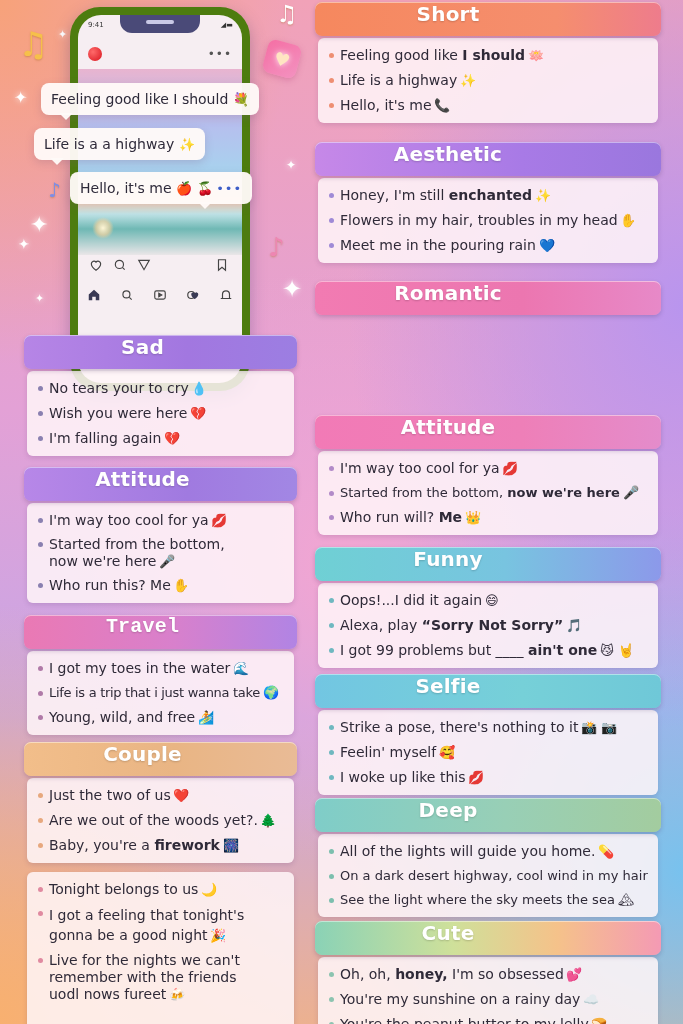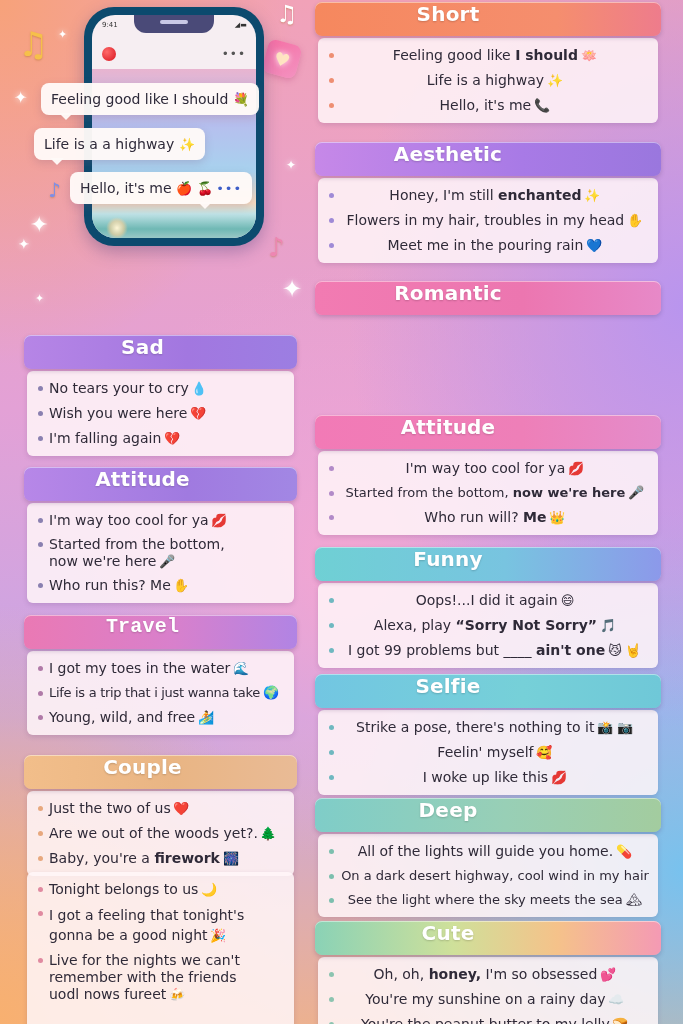--- a/index.html
+++ b/index.html
@@ -23,22 +23,22 @@
   .deco.note.blue { color: #7f8ee6; }
   .deco.note.white { color: #fff; }
   .deco.heart-tag {
     width: 34px; height: 34px; border-radius: 8px; background: linear-gradient(135deg,#f56fa4,#f392c0);
     transform: rotate(15deg); display:flex; align-items:center; justify-content:center; color:#ffe5c2; font-size:18px;
     box-shadow: 0 2px 6px rgba(180,60,120,.35);
   }
 
   
   .phone {
-    position: absolute; left: 84px; top: 7px; width: 180px; height: 239px;
-    border-radius: 30px; background: #0c4a6e; padding: 8px;
+    position: absolute; left: 70px; top: 7px; width: 180px; height: 384px;
+    border-radius: 30px; background: #4d7c0f; padding: 8px;
     box-shadow: 0 6px 16px rgba(70,60,120,.35);
   }
   .phone-screen {
     position: relative; width: 100%; height: 100%; border-radius: 23px; overflow: hidden;
     background: #f6eef2;
   }
   .notch {
     position: absolute; left: 50%; top: 0; transform: translateX(-50%);
     width: 80px; height: 18px; background: #4a4a78; border-radius: 0 0 12px 12px; z-index: 3;
   }
@@ -101,34 +101,34 @@
     content: ""; position: absolute; left: 1px; top: 10px; width: 5px; height: 5px; border-radius: 50%;
     background: var(--dot, #e78a78);
   }
   .card-body li.wrap::before { top: 9px; }
   .card-body li b { font-weight: bold; }
   .card-body .emoji { font-size: 13px; margin-left: 3px; }
 
   .right { left: 315px; width: 346px; }
   .left  { left: 24px; width: 273px; }
   .left .card-body li { font-size: 14px; }
-  .right .card-body li { font-size: 14px; text-align: center; }
+  .right .card-body li { font-size: 14px; }
 
   .h-short     { background: linear-gradient(90deg, #f6885e, #f58e6e 70%, #ee7c8c); }
   .h-aesthetic { background: linear-gradient(90deg, #c688e8, #a87ae6 60%, #9a77de); }
   .h-romantic  { background: linear-gradient(90deg, #f27bb2, #ec76b0 60%, #e789c8); }
   .h-attitude-r{ background: linear-gradient(90deg, #f27ab6, #ee7fb8 60%, #e48ccb); }
   .h-funny     { background: linear-gradient(90deg, #6fd0d4, #78c4e0 55%, #8c99ea); }
   .h-selfie    { background: linear-gradient(90deg, #72c6e2, #76d0d8 60%, #6fc8d8); }
   .h-deep      { background: linear-gradient(90deg, #7fcdc8, #98cfb6 55%, #a3cc9f); }
   .h-cute      { background: linear-gradient(90deg, #8ad2b6, #cfe09a 40%, #f5c28a 70%, #f49ab4); }
   .h-sad       { background: linear-gradient(90deg, #b685e6, #a277e0 60%, #9c7ee2); }
   .h-attitude-l{ background: linear-gradient(90deg, #b787e8, #a07ae0 60%, #a287e4); }
   .h-travel    { background: linear-gradient(90deg, #ea79b4, #d880cc 55%, #b184e4); font-family: Liberation Mono, monospace; }
-  .h-couple    { background: linear-gradient(90deg, #f2be8a, #e9b584 55%, #e9bb96); margin-top: 13px; }
+  .h-couple    { background: linear-gradient(90deg, #f2be8a, #e9b584 55%, #e9bb96); }
   .h-nightout  { background: linear-gradient(90deg, #ee7eaa, #e57ab8 55%, #e38ccc); }
 </style>
 </head>
 <body>
 
 <div class="deco note" style="left:18px;top:24px;font-size:34px;">♫</div>
 <div class="deco note white" style="left:276px;top:0px;font-size:24px;">♫</div>
 <div class="deco note pink" style="left:268px;top:232px;font-size:26px;">♪</div>
 <div class="deco note blue" style="left:48px;top:178px;font-size:20px;">♪</div>
 <div class="deco heart-tag" style="left:265px;top:42px;">♥</div>

